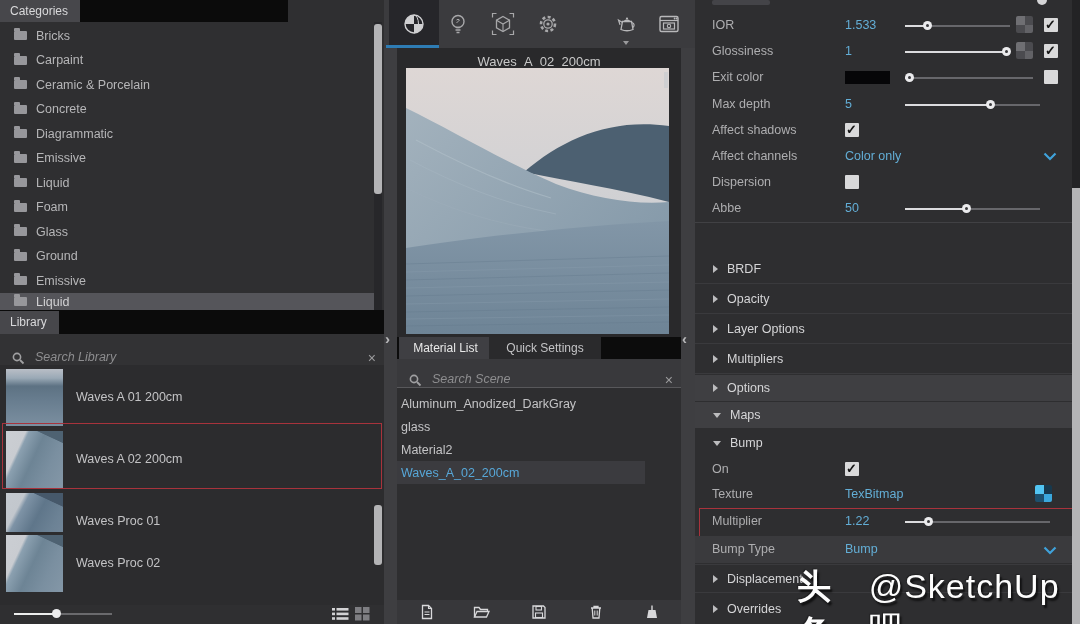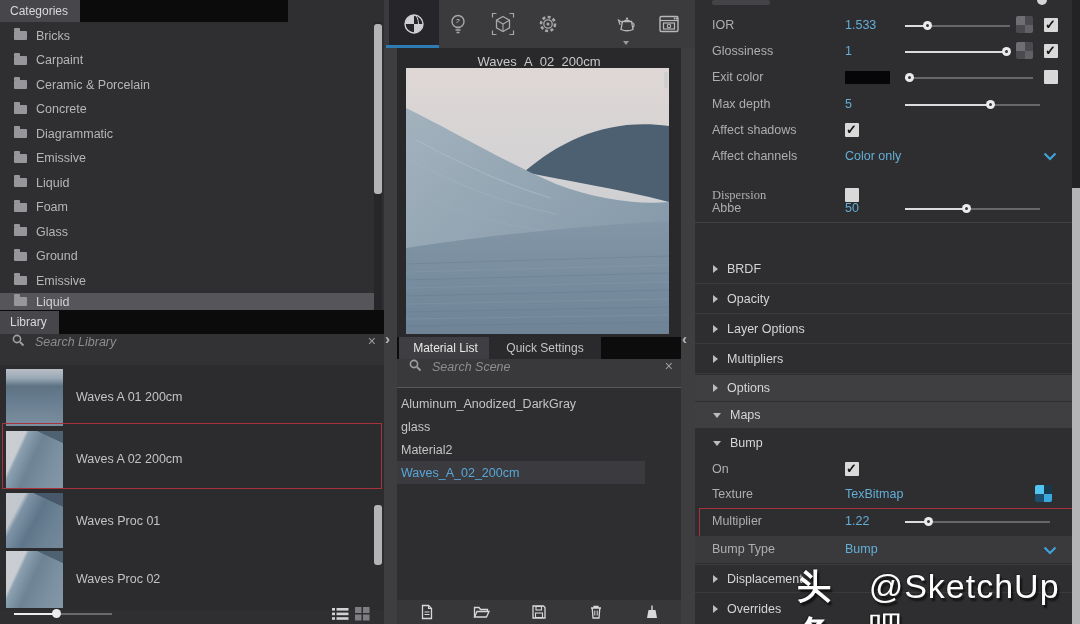--- a/index.html
+++ b/index.html
@@ -11,21 +11,21 @@
   #left{left:0;top:0;width:384px;height:624px;background:#2f2f31;}
   .hdr-tab{background:#47474b;color:#d9d9db;font-size:12px;line-height:22px;
            padding:0 12px 0 10px;}
   .hdr-black{background:#0b0b0b;}
   .cat-row{left:0;width:384px;height:25px;display:flex;align-items:center;
            padding-left:14px;box-sizing:border-box;gap:9px;color:#b6b6b8;font-size:12.5px;}
   .cat-row.sel{background:#55555a;width:376px;color:#d2d2d4;}
   .folder{width:13px;height:9px;background:#97979b;border-radius:1px;position:relative;flex:0 0 auto;}
   .folder::before{content:"";position:absolute;left:0;top:-3px;width:6px;height:3px;
                   background:#97979b;border-radius:1px 1px 0 0;}
-  .searchrow{background:#323234;display:flex;align-items:flex-start;padding:0 8px 0 12px;box-sizing:border-box;}
+  .searchrow{background:#323234;display:flex;align-items:flex-end;padding:0 8px 0 12px;box-sizing:border-box;}
   .searchrow input{flex:1;background:transparent;border:none;outline:none;color:#cfcfcf;
                    font-size:12.5px;font-family:"Liberation Sans",sans-serif;margin-left:8px;}
   .searchrow input::placeholder{color:#8d8d8f;font-style:italic;}
   .xbtn{color:#9c9c9e;font-size:14px;line-height:14px;cursor:default;}
   .lib-item{left:0;width:384px;height:62px;background:#2c2c2e;}
   .lib-thumb{position:absolute;left:6px;top:3px;width:57px;height:57px;}
   .lib-label{position:absolute;left:76px;top:0;height:62px;display:flex;align-items:center;
              color:#c3c3c5;font-size:12.5px;}
   .thumb-calm{background:linear-gradient(180deg,#b9bec6 0%,#9aa9b6 16%,#5d7283 30%,#687d8f 55%,#7b8fa0 100%);}
   .thumb-dune{background:linear-gradient(205deg,#4e6272 0%,#4e6272 14%,rgba(0,0,0,0) 15%),
@@ -172,21 +172,21 @@
       <div class="lib-label">Waves A 01 200cm</div>
     </div>
     <div class="abs lib-item" style="top:428px;">
       <div class="lib-thumb thumb-dune"></div>
       <div class="lib-label">Waves A 02 200cm</div>
     </div>
     <div class="abs lib-item" style="top:490px;">
       <div class="lib-thumb thumb-dune2"></div>
       <div class="lib-label">Waves Proc 01</div>
     </div>
-    <div class="abs lib-item" style="top:548px;">
+    <div class="abs lib-item" style="top:532px;">
       <div class="lib-thumb thumb-dune"></div>
       <div class="lib-label">Waves Proc 02</div>
     </div>
 
     <div class="abs redbox" style="left:2px;top:423px;width:378px;height:64px;"></div>
 
     <div class="abs thumbbar" style="left:374px;top:505px;width:8px;height:60px;"></div>
 
     <div class="abs" style="left:0;top:605px;width:384px;height:19px;">
       <div class="abs" style="left:14px;top:8px;width:98px;height:2px;background:#6a6a6d;">
@@ -419,21 +419,21 @@
     </div>
 
     <div class="prow" style="top:143px;">
       <span class="plabel">Affect channels</span>
       <span class="pvalue">Color only</span>
       <svg class="ddchev" style="left:348px;" width="14" height="9" viewBox="0 0 14 9">
         <polyline points="1.5,1.5 7,7 12.5,1.5" fill="none" stroke="#3fa2da" stroke-width="2.2"></polyline>
       </svg>
     </div>
 
-    <div class="prow" style="top:182px;font-family:Liberation Serif, serif;">
+    <div class="prow" style="top:169px;">
       <span class="plabel">Dispersion</span>
       <div class="chk" style="left:150px;"></div>
     </div>
 
     <div class="prow" style="top:195px;">
       <span class="plabel">Abbe</span>
       <span class="pvalue">50</span>
       <div class="slider" style="left:210px;width:135px;">
         <div class="tr"></div>
           <div class="fl" style="width:44%;"></div>

